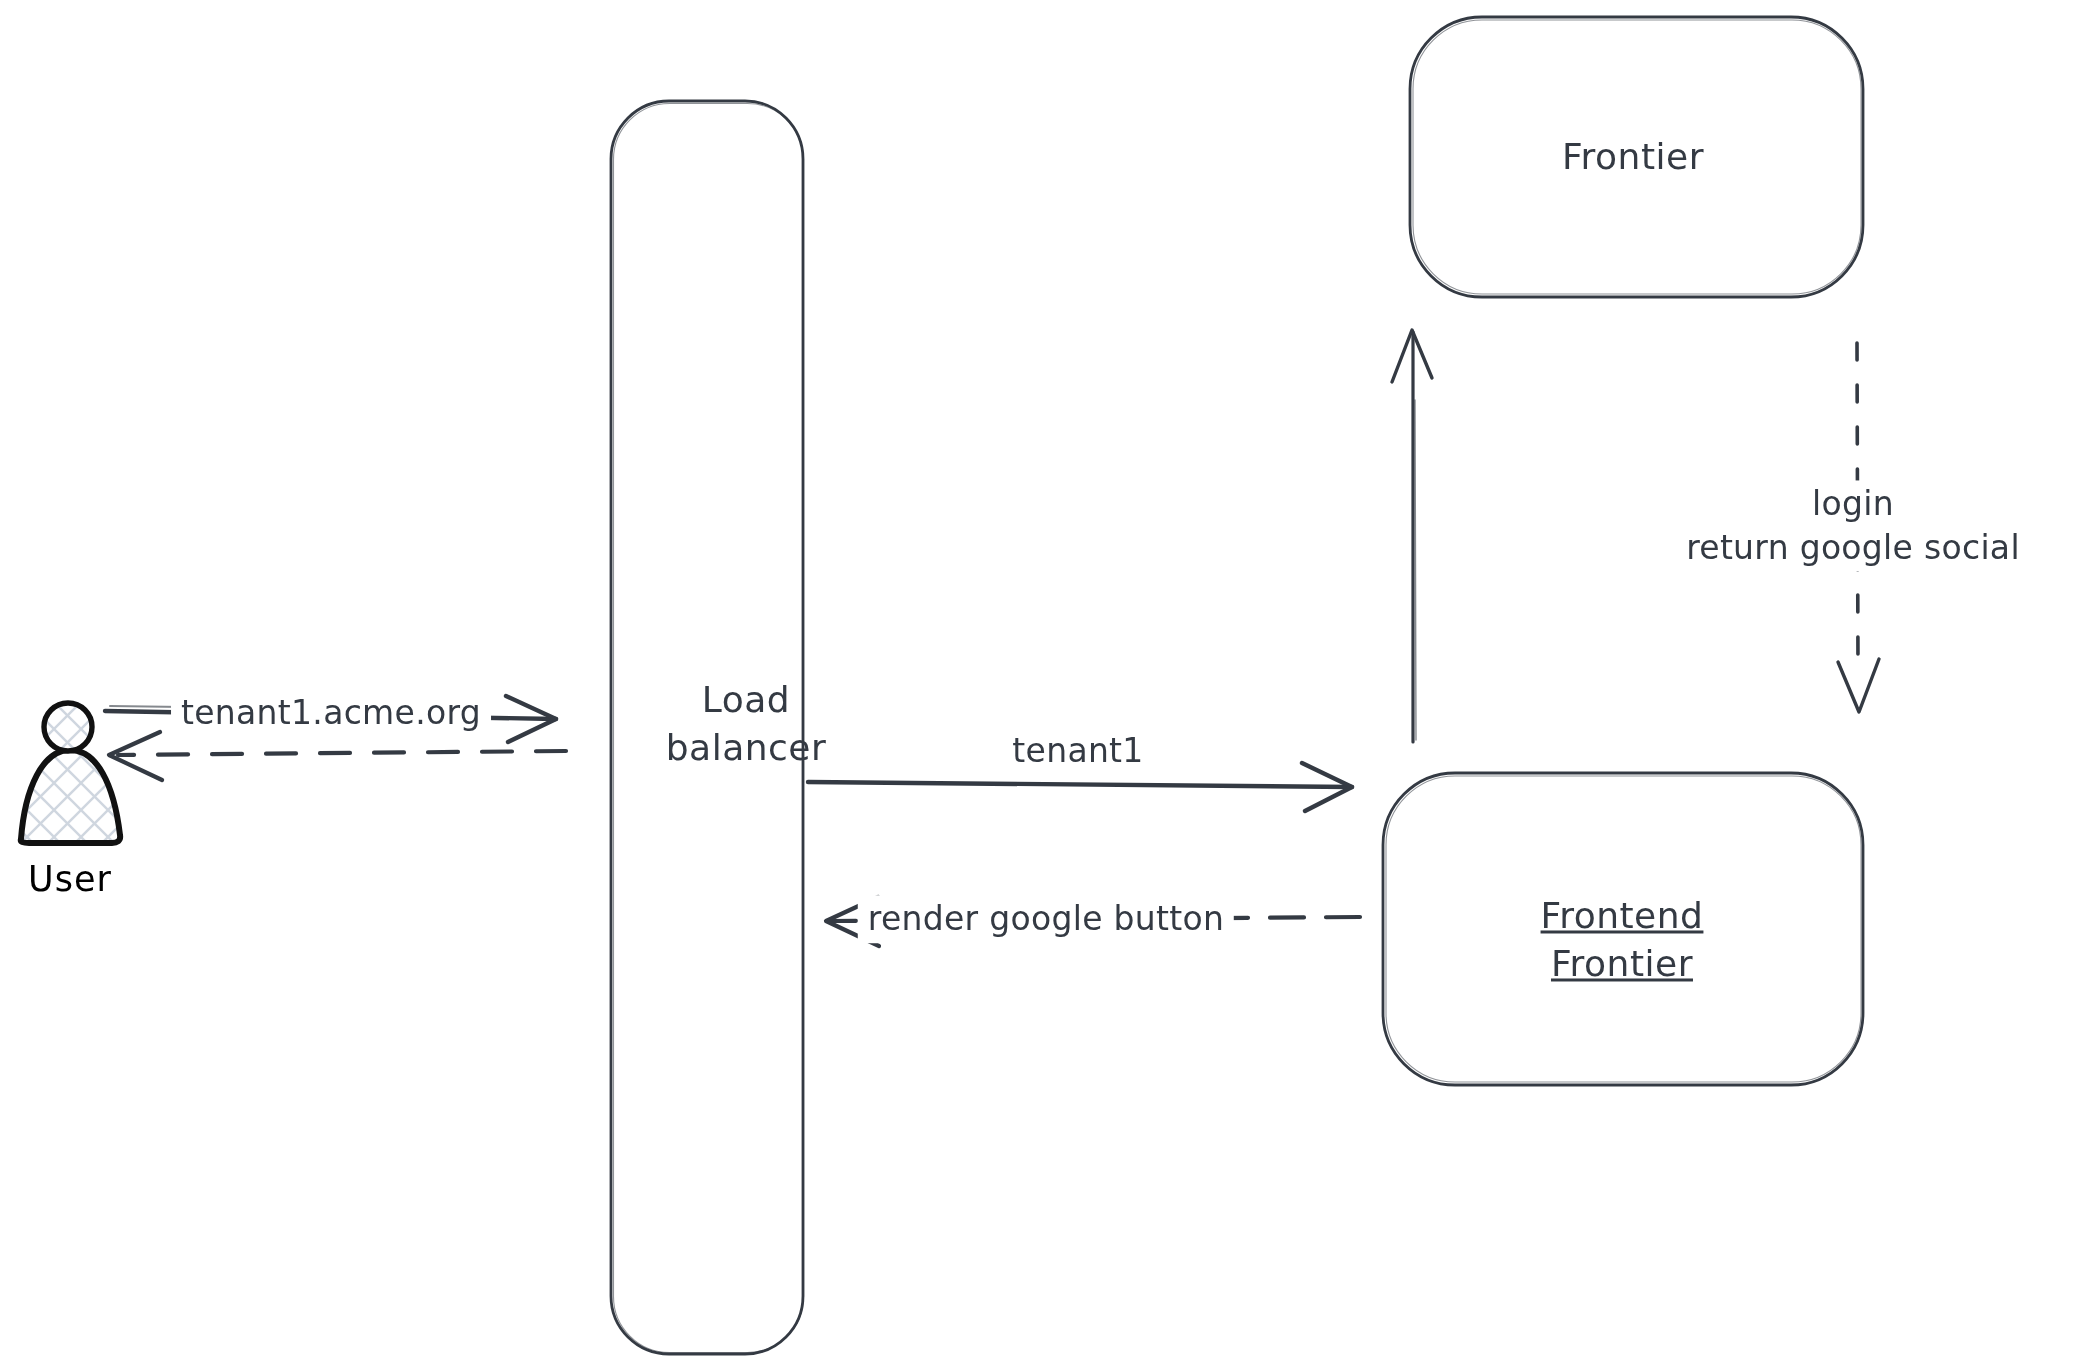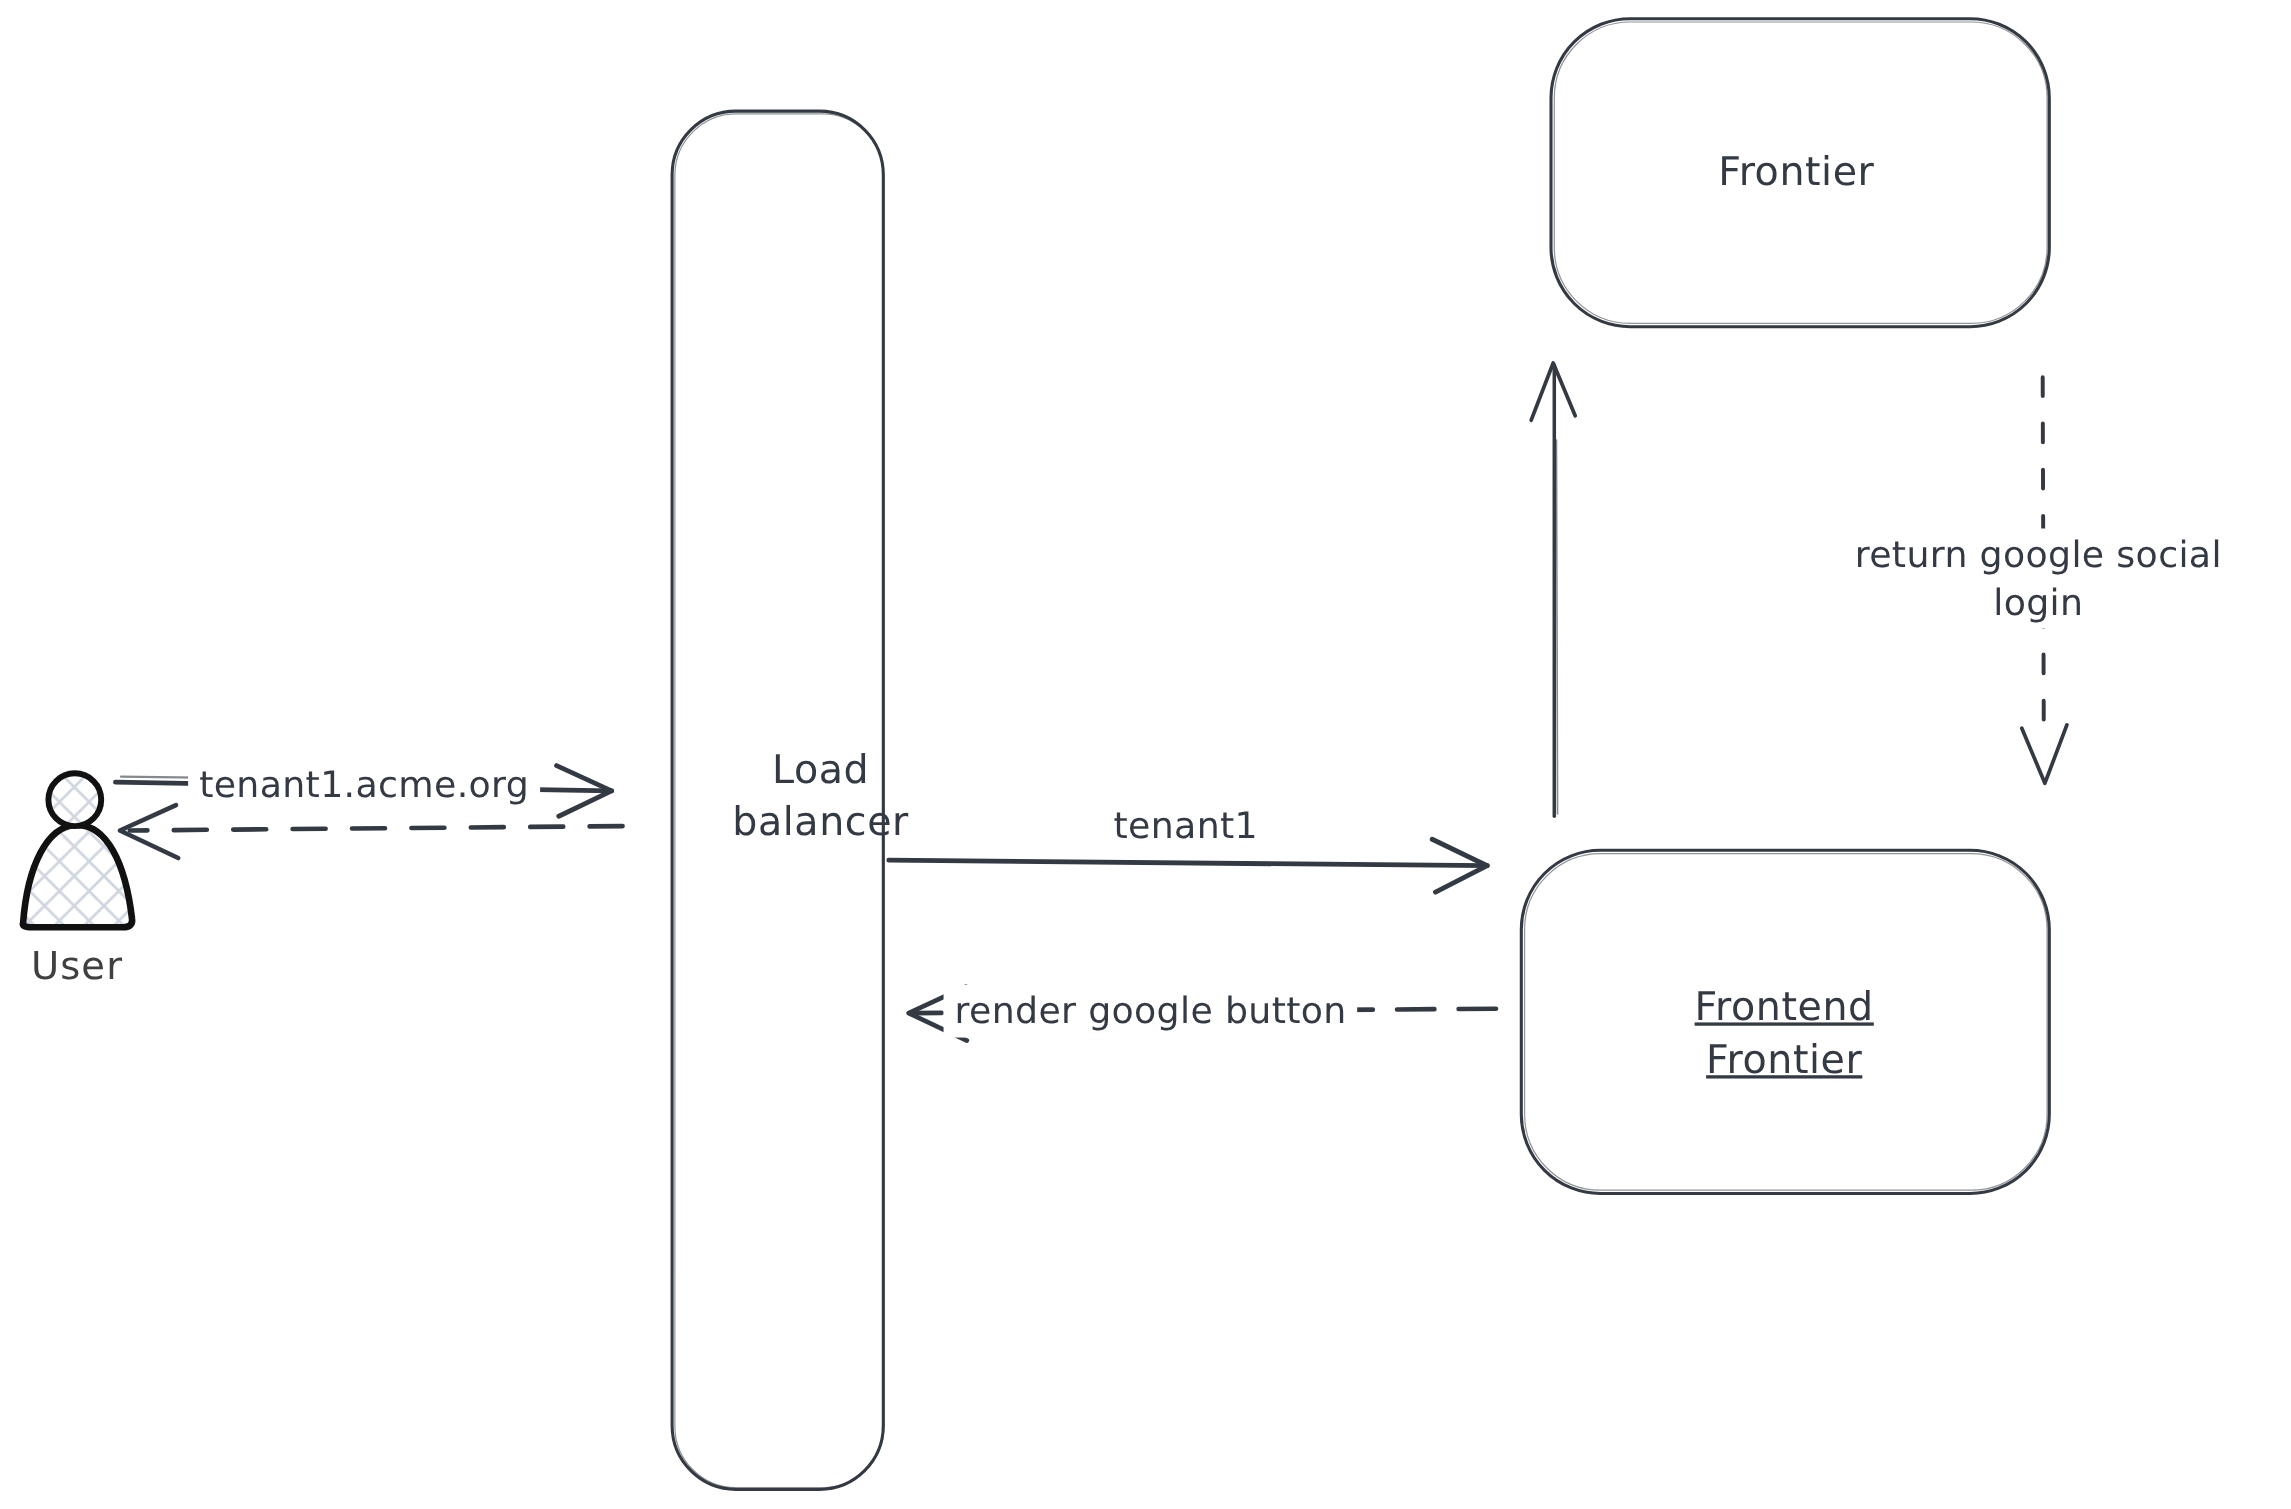--- a/index.html
+++ b/index.html
@@ -36,21 +36,21 @@
     letter-spacing: 0.5px;
   }
   .edge-label {
     font-size: 33px;
     background: #ffffff;
     padding: 2px 10px;
     letter-spacing: 0.3px;
   }
   .user-label {
     font-size: 35px;
-    color: #404040;
+    color: #000000;
     letter-spacing: 1px;
   }
 </style>
 </head>
 <body>
 
 <div id="canvas">
 
   <svg id="shapes" viewBox="0 0 2083 1372" xmlns="http://www.w3.org/2000/svg">
     <defs>
@@ -129,17 +129,17 @@
   <div class="label user-label" style="left:70px; top:879px;">User</div>
 
   <div class="label edge-label" style="left:331px; top:713px;text-align:center;">tenant1.acme.org</div>
 
   <div class="label edge-label" style="left:1078px; top:751px;">tenant1</div>
 
   <div class="label edge-label" style="left:1046px; top:919px;">render google button</div>
 
 
   <div class="label edge-label" style="left:1853px; top:526px;">
+    <div>login</div>
     <div>return google social</div>
-    <div>login</div>
   </div>
 
 </div>
 
 </body></html>

